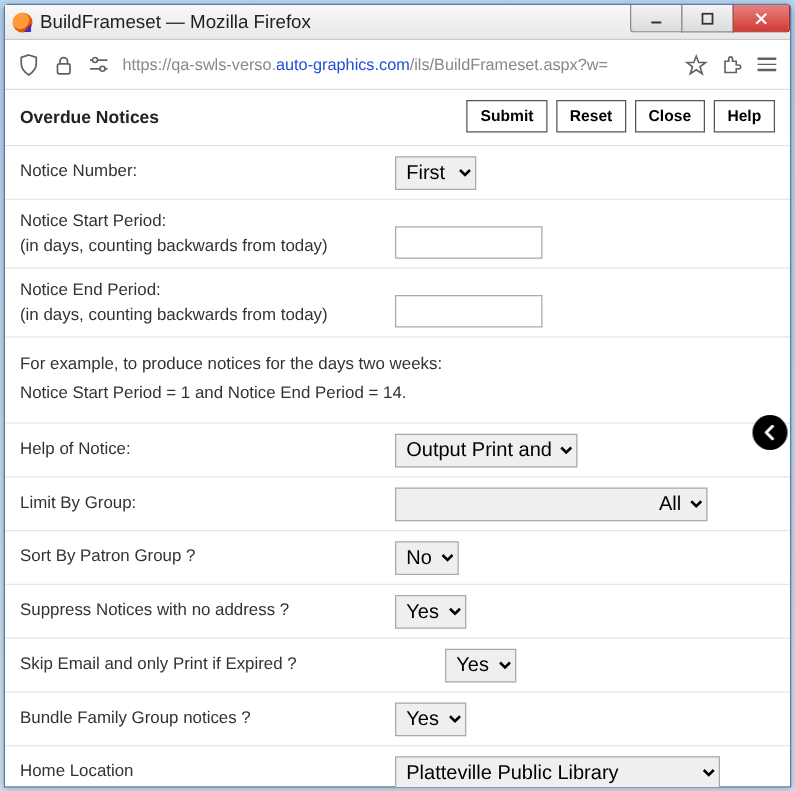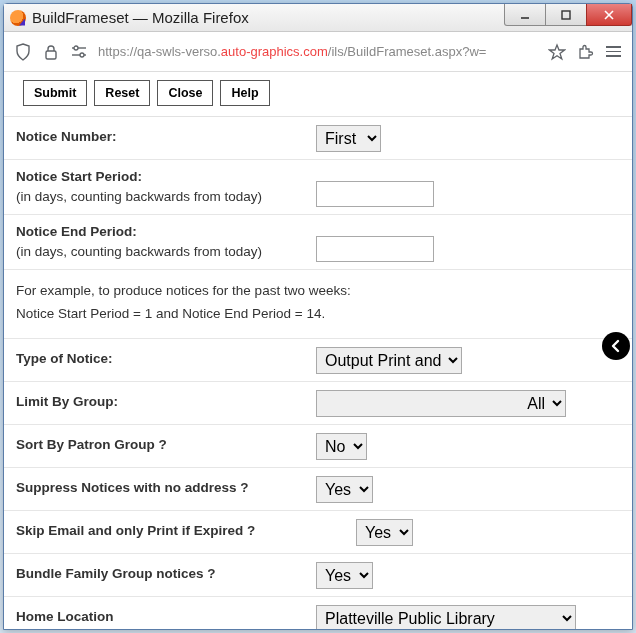--- a/index.html
+++ b/index.html
@@ -79,21 +79,21 @@
     color: #5f6368;
   }
   .addrbar .ic { width: 18px; height: 18px; display:flex; align-items:center; justify-content:center; }
   .addrbar .url {
     flex: 1;
     font-size: 13px;
     color: #888;
     white-space: nowrap;
     overflow: hidden;
   }
-  .addrbar .url .dark { color: #ef4444; }
+  .addrbar .url .dark { color: #1d4ed8; }
   .content {
     flex: 1;
     overflow: auto;
     position: relative;
     font-family: Verdana, Arial, sans-serif;
     color: #333;
   }
   .hdr {
     display: flex;
     align-items: center;
@@ -119,21 +119,21 @@
     border-bottom: 1px solid #e6e6e6;
     align-items: flex-start;
   }
   .row.noborder { border-bottom: none; }
   .row .lab {
     width: 300px;
     font-size: 13.5px;
     line-height: 1.45;
     padding-right: 10px;
   }
-  .row .lab .bold { font-weight: bold; }
+  .row .lab .bold { font-weight: normal; }
   .row .ctl { flex: 1; padding-top: 1px; }
   .row.tight .lab { display:flex; align-items:center; min-height:26px;}
   select, input[type=text] {
     font-family: Verdana, Arial, sans-serif;
     font-size: 16px;
     padding: 3px 4px;
     border: 1px solid #a9a9a9;
     background: #efefef;
   }
   input[type=text] {
@@ -230,20 +230,21 @@
           <span></span>
           <span></span>
           <span></span>
         </div>
     </div>
   </div>
 
   <div class="content">
 
     <div class="hdr">
+      <h1>Overdue Notices</h1>
       <button class="btn">Submit</button>
       <button class="btn">Reset</button>
       <button class="btn">Close</button>
       <button class="btn">Help</button>
     </div>
 
     <div class="row tight">
       <div class="lab">
           <span class="bold">Notice Number:</span>
         </div>
@@ -268,27 +269,27 @@
       <div class="lab">
         <span class="bold">Notice End Period:</span><br>
         <span>(in days, counting backwards from today)</span>
       </div>
       <div class="ctl" style="padding-top:14px;">
         <input type="text" value="" style="">
       </div>
     </div>
 
     <div class="example">
-      <span>For example, to produce notices for the past two weeks:</span><br>
+      <span>For example, to produce notices for the days two weeks:</span><br>
       <span>Notice Start Period = 1 and Notice End Period = 14.</span>
     </div>
 
     <div class="row tight">
       <div class="lab">
-          <span class="bold">Type of Notice:</span>
+          <span class="bold">Help of Notice:</span>
         </div>
       <div class="ctl">
         <select style="width:146px">
           <option>Output Print and Email</option>
         </select>
       </div>
     </div>
 
     <div class="row tight">
       <div class="lab">

